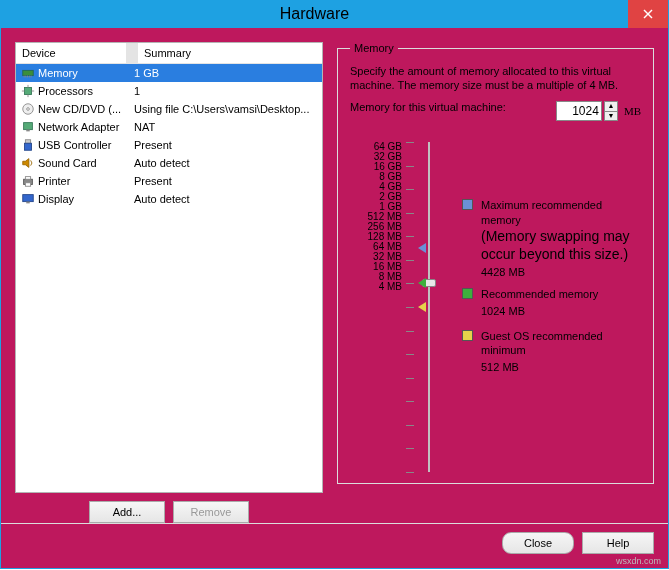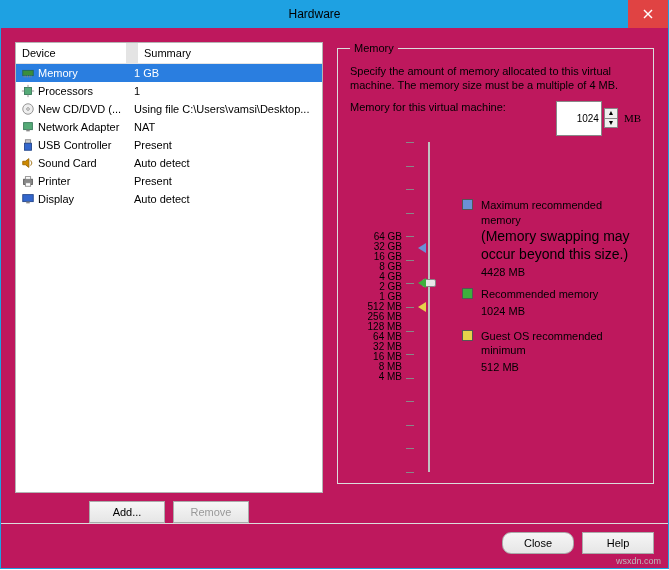--- a/index.html
+++ b/index.html
@@ -1,19 +1,19 @@
 <!DOCTYPE html>
 <html><head>
   <meta charset="utf-8">
   <style>
     * { box-sizing: border-box; margin: 0; padding: 0; }
     body { font-family: "Segoe UI", Tahoma, sans-serif; font-size: 11px; background: #fff; width: 669px; height: 570px; overflow: hidden; }
 
     .titlebar { height: 28px; background: #1ea1e2; display: flex; align-items: center; border: 1px solid #1ea1e2; }
-    .titlebar-title { flex: 1; text-align: center; color: #000; font-size: 12px; }
+    .titlebar-title { flex: 1; text-align: center; color: #000; font-size: 16px; }
     .titlebar-close { width: 40px; height: 28px; background: #e04343; display: flex; align-items: center; justify-content: center; color: #fff; font-size: 13px; cursor: pointer; }
 
     .dialog-body { border: 1px solid #1ea1e2; border-top: none; height: 541px; background: #be185d; display: flex; flex-direction: column; }
 
     .content-row { display: flex; gap: 14px; padding: 14px 14px 0 14px; flex: 1; }
 
     .left-col { width: 308px; display: flex; flex-direction: column; }
     .device-list { border: 1px solid #b4b4b4; background: #fff; flex: 1; overflow: hidden; }
     .device-header { display: flex; border-bottom: 1px solid #e4e4e4; }
     .device-header div { padding: 4px 6px; font-size: 11px; }
@@ -31,27 +31,27 @@
     .btn { height: 22px; min-width: 76px; border: 1px solid #aaa; background: linear-gradient(#f6f6f6,#e6e6e6); font-size: 11px; cursor: pointer; }
     .btn:disabled { color: #999; }
 
     .right-col { flex: 1; }
     fieldset.memory { border: 1px solid #dcdcdc; padding: 10px 12px 12px 12px; height: 442px; position: relative; }
     fieldset.memory legend { padding: 0 4px; font-size: 11px; }
     .mem-desc { margin-bottom: 8px; line-height: 1.3; }
     .mem-row { display: flex; align-items: flex-start; gap: 16px; margin-bottom: 12px; }
     .mem-label { }
     .mem-input-wrap { display: flex; align-items: center; gap: 2px; margin-left: auto; }
-    .mem-input { width: 46px; height: 35px; border: 1px solid #888; text-align: right; padding-right: 2px; font-size: 10px; }
+    .mem-input { width: 46px; height: 20px; border: 1px solid #888; text-align: right; padding-right: 2px; font-size: 12px; }
     .spinner { display: flex; flex-direction: column; }
     .spinner div { width: 14px; height: 10px; border: 1px solid #888; background:#f0f0f0; font-size: 7px; line-height: 8px; text-align: center; cursor: pointer; }
     .spinner div:first-child { border-bottom: none; }
 
     .scale-area { position: absolute; left: 12px; top: 88px; bottom: 12px; right: 12px; display: flex; }
-    .tick-labels { width: 56px; display: flex; flex-direction: column; justify-content: center; text-align: right; font-size: 10px; padding-right: 4px; position: relative; }
+    .tick-labels { width: 56px; display: flex; flex-direction: column; justify-content: flex-start; text-align: right; font-size: 10px; padding-right: 4px; position: relative; }
     .tick-labels span { line-height: 1; }
     .ticks { width: 14px; position: relative; }
     .ticks div { position: absolute; left:0; width:8px; height:1px; background:#888; }
     .track-col { width: 30px; position: relative; }
     .track-line { position: absolute; left: 8px; top:0; bottom:0; width: 2px; background: #c0c0c0; }
     .thumb { position: absolute; left: 2px; width: 14px; height: 8px; background: #e8e8e8; border: 1px solid #888; border-radius: 2px; cursor: pointer; }
     .marker { position: absolute; width: 0; height: 0; border-top: 5px solid transparent; border-bottom: 5px solid transparent; }
     .marker.left { left: -2px; border-right: 8px solid; }
     .legend-col { flex: 1; position: relative; padding-left: 12px; }
     .legend-item { position: absolute; display: flex; gap: 8px; font-size: 11px; }

